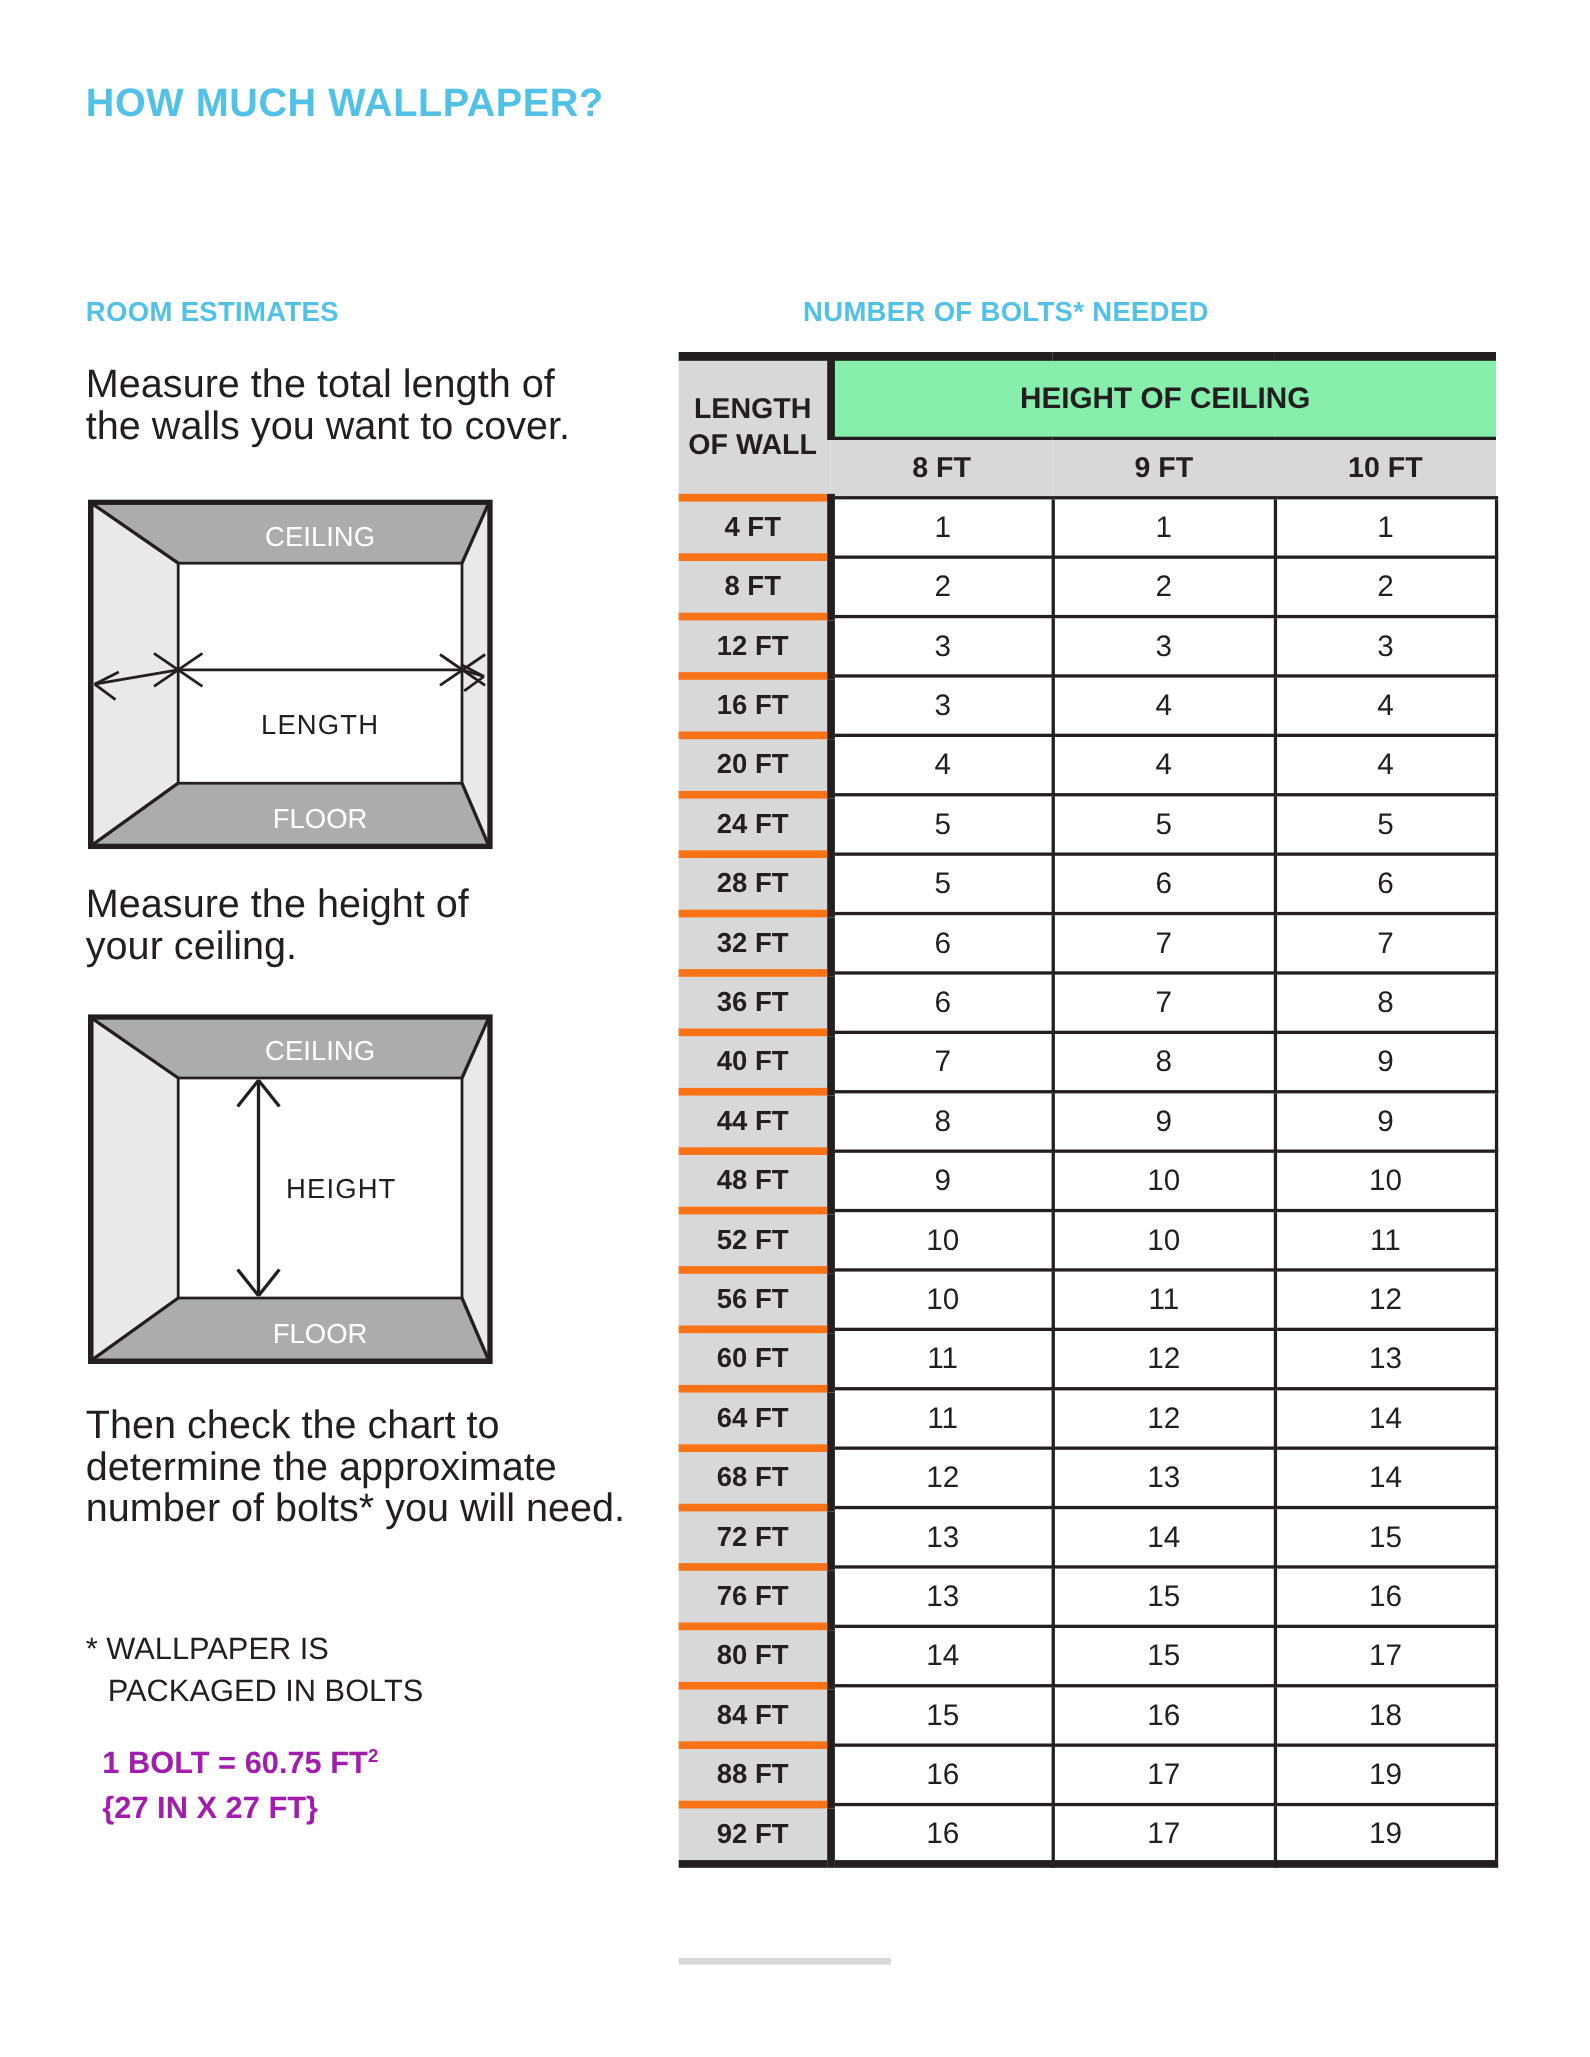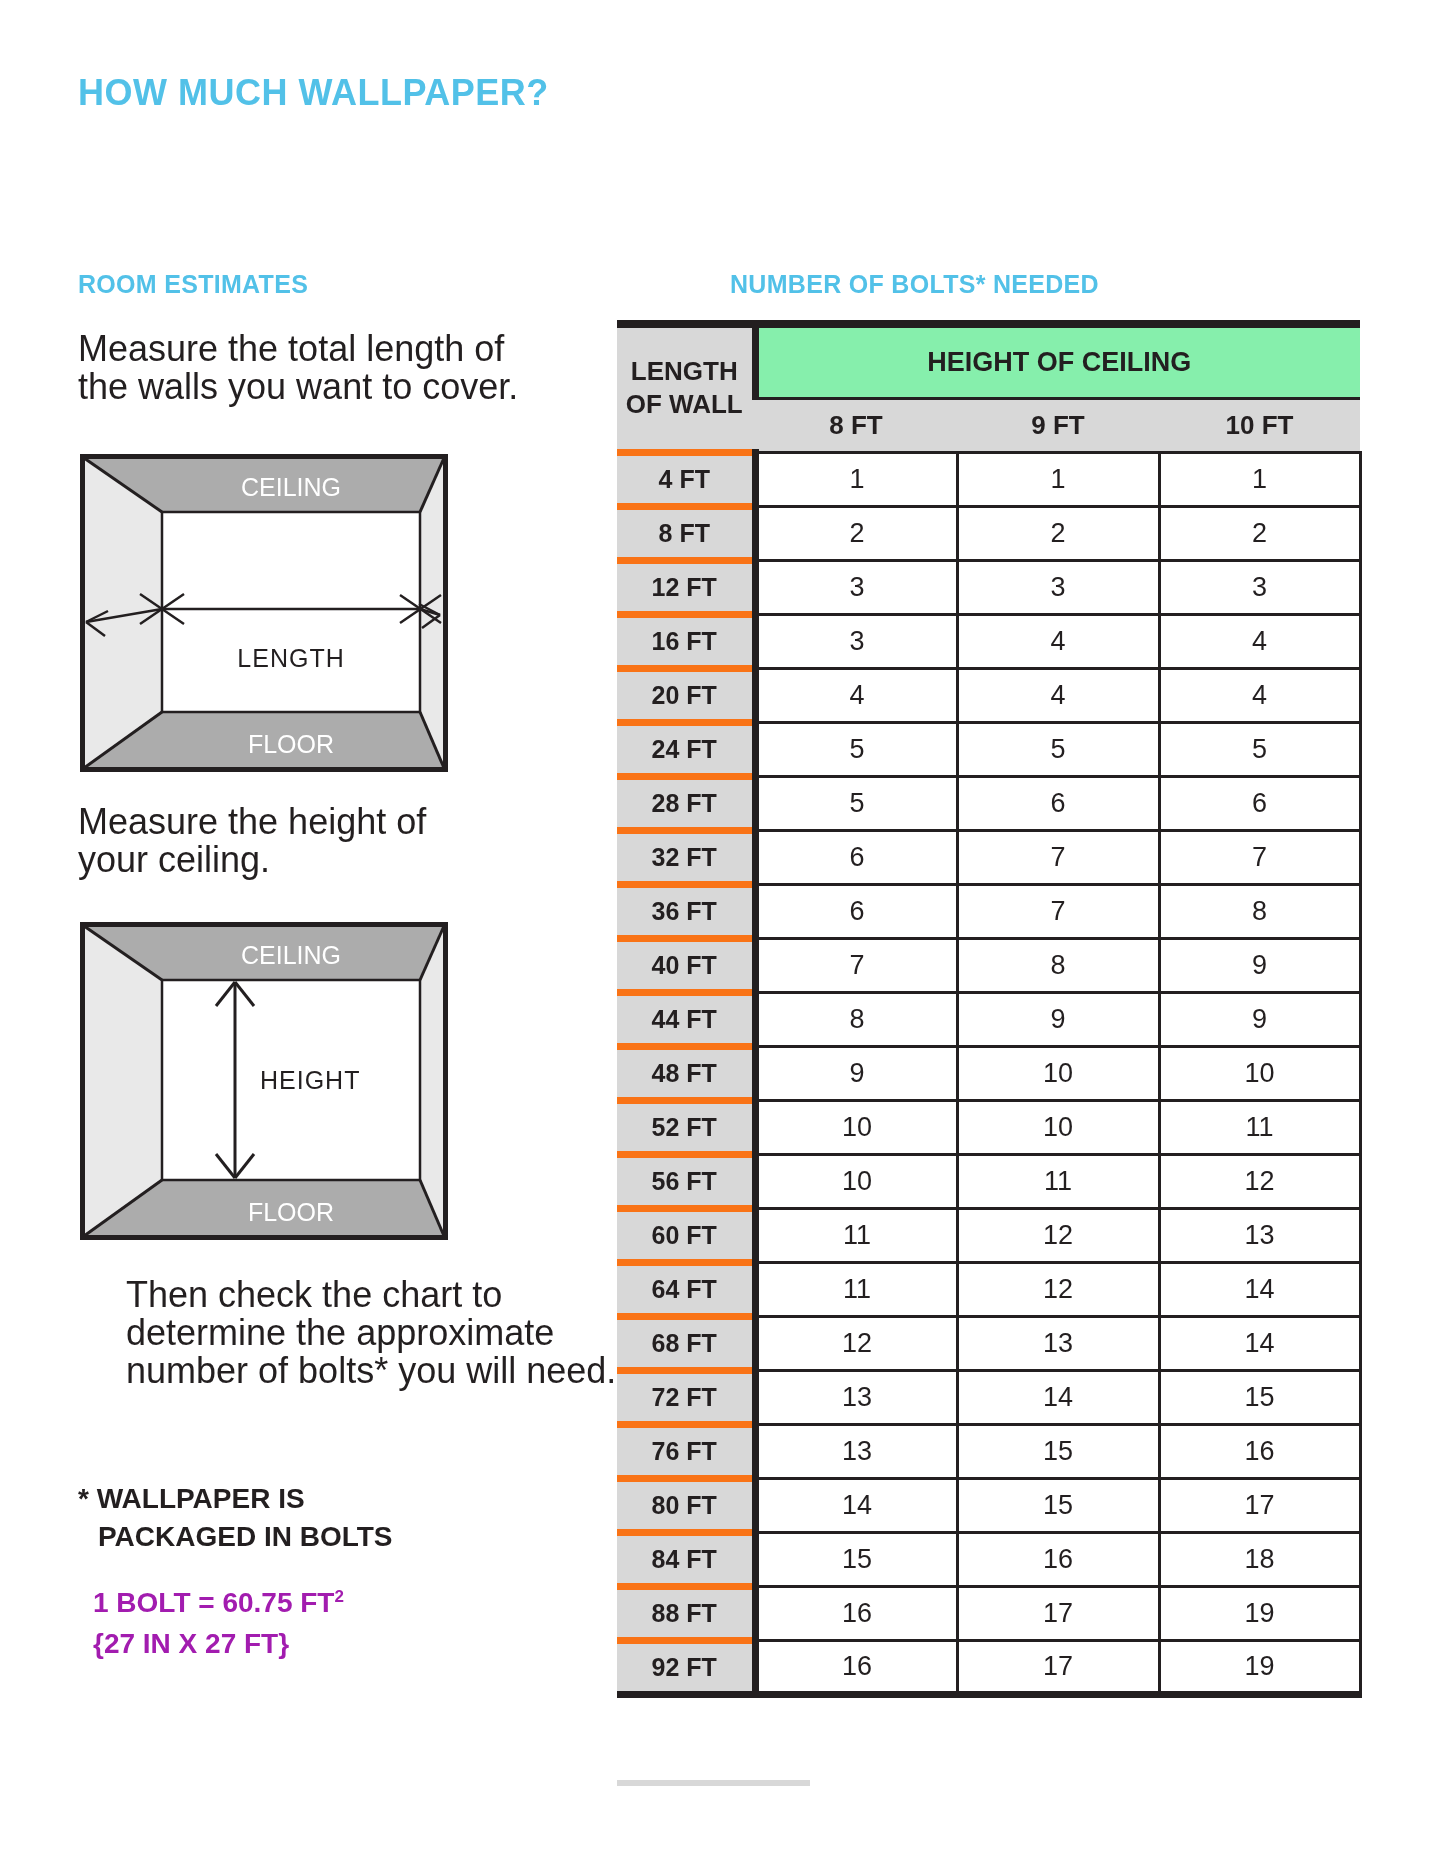--- a/index.html
+++ b/index.html
@@ -17,25 +17,25 @@
   }
   .room-estimates-heading { left:78px; top:270px; }
   .table-heading { left:730px; top:270px; }
 
   .body-text {
     position:absolute; left:78px; font-size:36px; line-height:38px;
     color:#231F20; white-space:pre-line;
   }
   .step-length { top:330px; }
   .step-height { top:803px; }
-  .step-chart  { top:1276px;margin-left:48px; }
+  .step-chart  { top:1276px; }
 
   .footnote {
     position:absolute; left:78px; top:1480px;
-    font-size:28px; font-weight:bold; line-height:38px; color:#231F20;
+    font-size:28px; font-weight:normal; line-height:38px; color:#231F20;
   }
   .footnote .indent { padding-left:20px; }
 
   .bolt-spec {
     position:absolute; left:78px; top:1582px;
     font-size:28px; font-weight:bold; line-height:41px; color:#a21caf;margin-left:15px;
   }
   .bolt-spec sup { font-size:17px; vertical-align:super; line-height:0; }
 
   .diagram { position:absolute; left:80px; width:368px; height:318px; }

